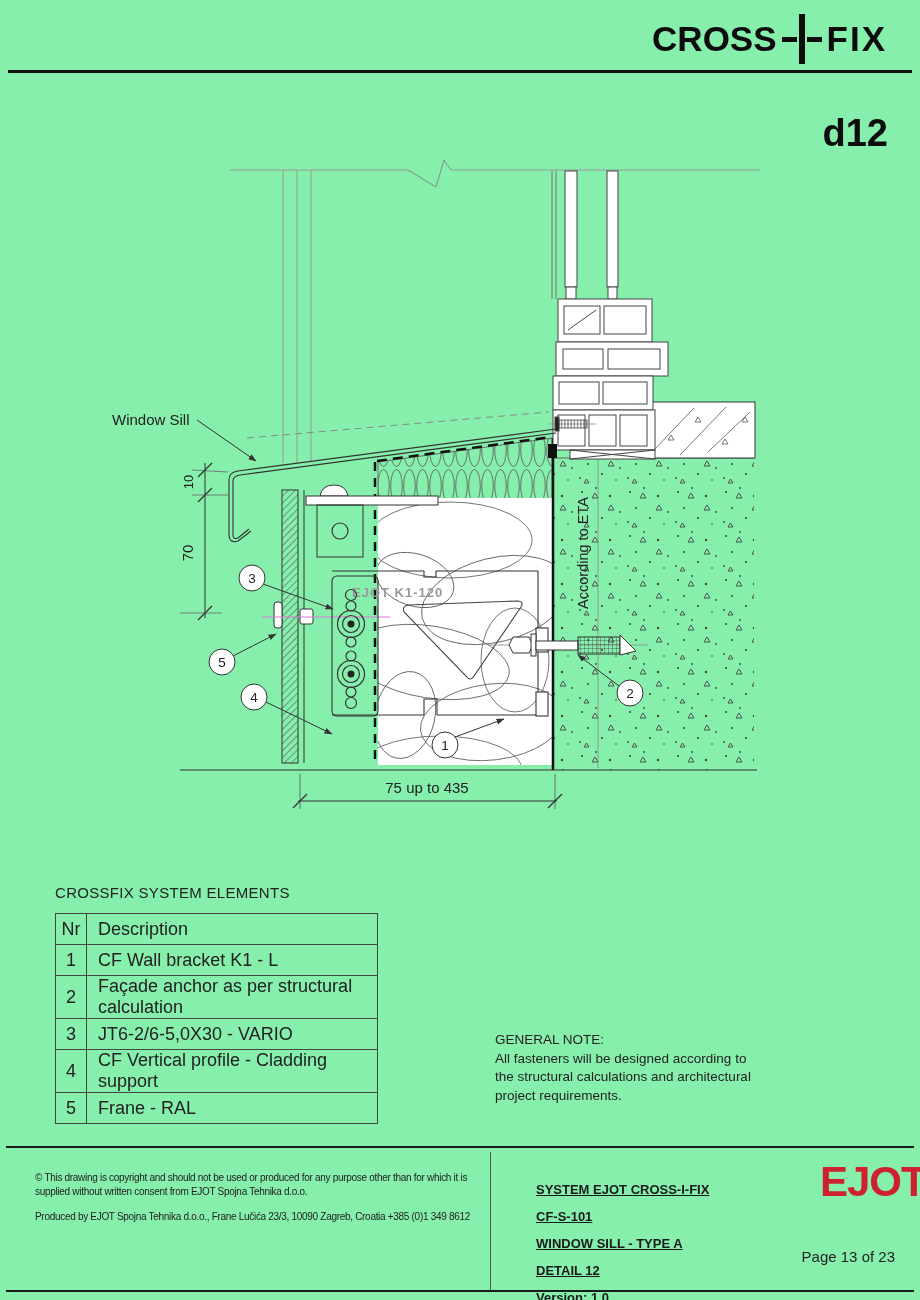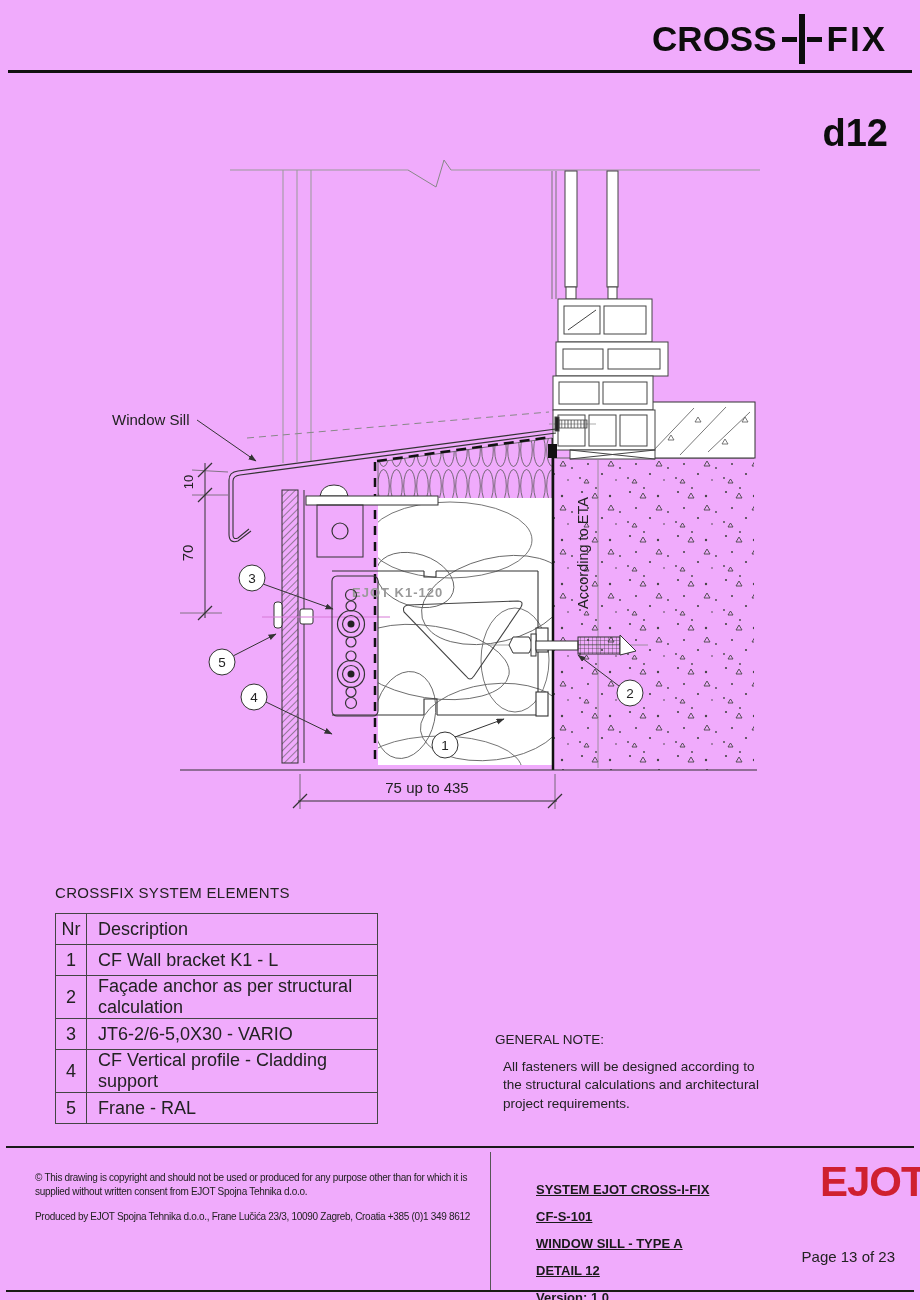--- a/index.html
+++ b/index.html
@@ -1,16 +1,16 @@
 <!DOCTYPE html>
 <html><head>
 <meta charset="utf-8">
 <style>
   html,body{margin:0;padding:0;background:#fff;}
-  .page{position:relative;width:920px;height:1300px;background:#f0abfc;overflow:hidden;
+  .page{position:relative;width:920px;height:1300px;background:#86efac;overflow:hidden;
         font-family:"Liberation Sans",sans-serif;color:#111;}
   
   .brand{position:absolute;top:14px;right:33px;display:flex;align-items:center;}
   .brand .w-cross{font-size:35px;font-weight:900;letter-spacing:0;color:#0d0d0d;}
   .brand .glyph{display:flex;align-items:center;margin:0 5px;}
   .brand .dash{width:15px;height:5px;background:#0d0d0d;}
   .brand .vbar{width:6px;height:50px;background:#0d0d0d;margin:0 2px;}
   .brand .w-fix{font-size:35px;font-weight:700;letter-spacing:2px;color:#0d0d0d;}
   .top-rule{position:absolute;top:70px;left:8px;right:8px;height:3px;background:#111;}
   .detail-code{position:absolute;top:112px;right:32px;font-size:38px;font-weight:700;color:#0d0d0d;}
@@ -18,21 +18,21 @@
   .drawing{position:absolute;left:0;top:0;width:920px;height:860px;}
   
   .tbl-title{position:absolute;left:55px;top:884px;font-size:15px;color:#222;letter-spacing:.3px;}
   table.elements{position:absolute;left:55px;top:913px;border-collapse:collapse;width:323px;
                  font-size:18px;color:#222;}
   table.elements td{border:1px solid #444;height:30px;padding:0;}
   table.elements td.nr{width:30px;text-align:center;}
   table.elements td.desc{padding-left:11px;}
   
   .gnote{position:absolute;left:495px;top:1031px;font-size:13.5px;line-height:18.5px;color:#222;}
-  .gnote .gnote-body{width:272px;margin:8px;}
+  .gnote .gnote-body{width:272px;margin:0;}
   .gnote .gnote-title{margin:0 0 0 0;}
   
   .foot-rule{position:absolute;top:1146px;left:6px;right:6px;height:2px;background:#1a1a1a;}
   .foot-bottom{position:absolute;top:1290px;left:6px;right:6px;height:2px;background:#1a1a1a;}
   .foot-divider{position:absolute;top:1152px;left:490px;width:1px;height:138px;background:#555;}
   .foot-left{position:absolute;left:35px;top:1160px;width:452px;color:#111;}
   .foot-left .bold-note{font-size:10.5px;font-weight:700;letter-spacing:-.3px;line-height:14.5px;margin:0;}
   .foot-left .copy{font-size:10px;letter-spacing:-.3px;line-height:13.5px;margin:11px 0 0 0;color:#222;}
   .foot-left .produced{font-size:10px;letter-spacing:-.3px;margin:13px 0 0 0;white-space:nowrap;
                        width:450px;overflow:hidden;color:#222;}

